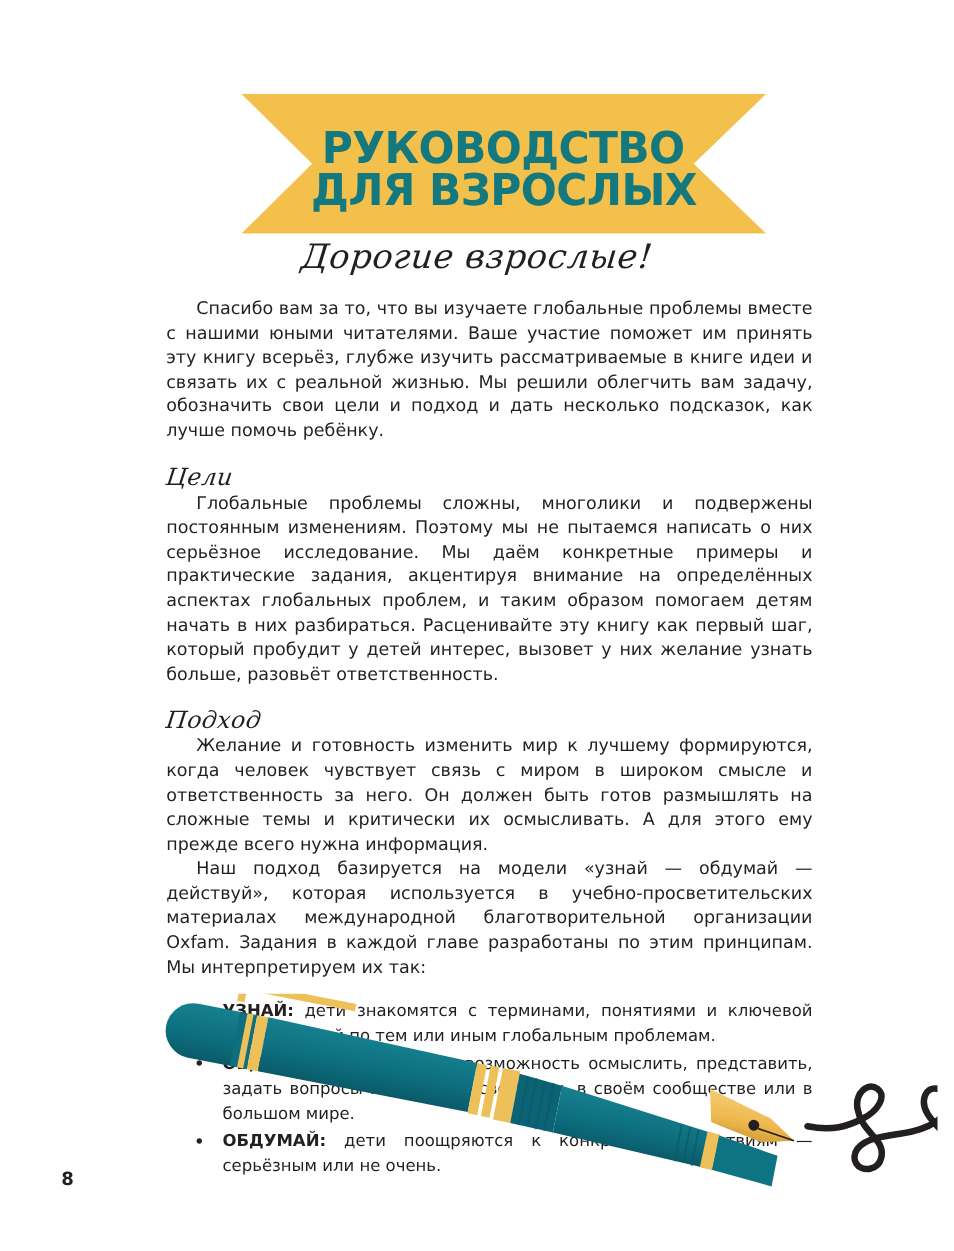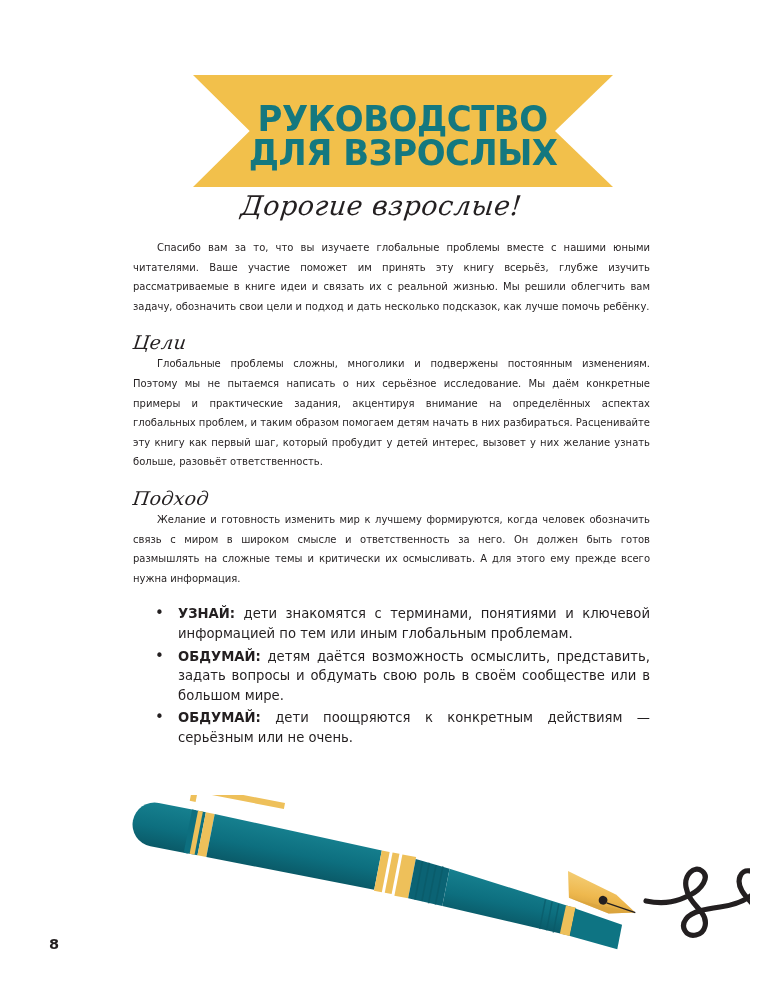--- a/index.html
+++ b/index.html
@@ -87,21 +87,21 @@
 
   
   .content {
     position: absolute;
     left: 133px;
     top: 238px;
     width: 517px;
   }
   p.body {
     margin: 0;
-    font-size: 10px;
+    font-size: 14px;
     line-height: 19.6px;
     text-align: justify;
     text-indent: 24px;
     color: #231f20;
     hyphens: manual;
   }
 
   .section-head {
     font-family: "DejaVu Serif", "Liberation Serif", serif;
     font-style: italic;
@@ -173,21 +173,22 @@
   <div class="salutation">Дорогие взрослые!</div>
 
   <div class="content">
 
     <p class="body">Спасибо вам за то, что вы изучаете глобальные проблемы вместе с нашими юными читателями. Ваше участие поможет им принять эту книгу всерьёз, глубже изучить рассматриваемые в книге идеи и связать их с реальной жизнью. Мы решили облегчить вам задачу, обозначить свои цели и подход и дать несколько подсказок, как лучше помочь ребёнку.</p>
 
     <div class="section-head">Цели</div>
     <p class="body">Глобальные проблемы сложны, многолики и подвержены постоянным изменениям. Поэтому мы не пытаемся написать о них серьёзное исследование. Мы даём конкретные примеры и практические задания, акцентируя внимание на определённых аспектах глобальных проблем, и таким образом помогаем детям начать в них разбираться. Расценивайте эту книгу как первый шаг, который пробудит у детей интерес, вызовет у них желание узнать больше, разовьёт ответственность.</p>
 
     <div class="section-head">Подход</div>
-    <p class="body">Желание и готовность изменить мир к лучшему формируются, когда человек обозначить связь с миром в широком смысле и ответственность за него. Он должен быть готов размышлять на сложные темы и критически их осмысливать. А для этого ему прежде всего нужна информация.</p>
+    <p class="body">Желание и готовность изменить мир к лучшему формируются, когда человек чувствует связь с миром в широком смысле и ответственность за него. Он должен быть готов размышлять на сложные темы и критически их осмысливать. А для этого ему прежде всего нужна информация.</p>
+    <p class="body">Наш подход базируется на модели «узнай — обдумай — действуй», которая используется в учебно-просветительских материалах международной благотворительной организации Oxfam. Задания в каждой главе разработаны по этим принципам. Мы интерпретируем их так:</p>
 
     <ul class="principles">
       <li>
         <span class="bullet">•</span><span class="term">УЗНАЙ:</span><span> дети знакомятся с терминами, понятиями и ключевой информацией по тем или иным глобальным проблемам.</span>
       </li>
       <li>
         <span class="bullet">•</span><span class="term">ОБДУМАЙ:</span><span> детям даётся возможность осмыслить, представить, задать вопросы и обдумать свою роль в своём сообществе или в большом мире.</span>
       </li>
       <li>
         <span class="bullet">•</span><span class="term">ОБДУМАЙ:</span><span> дети поощряются к конкретным действиям — серьёзным или не очень.</span>

